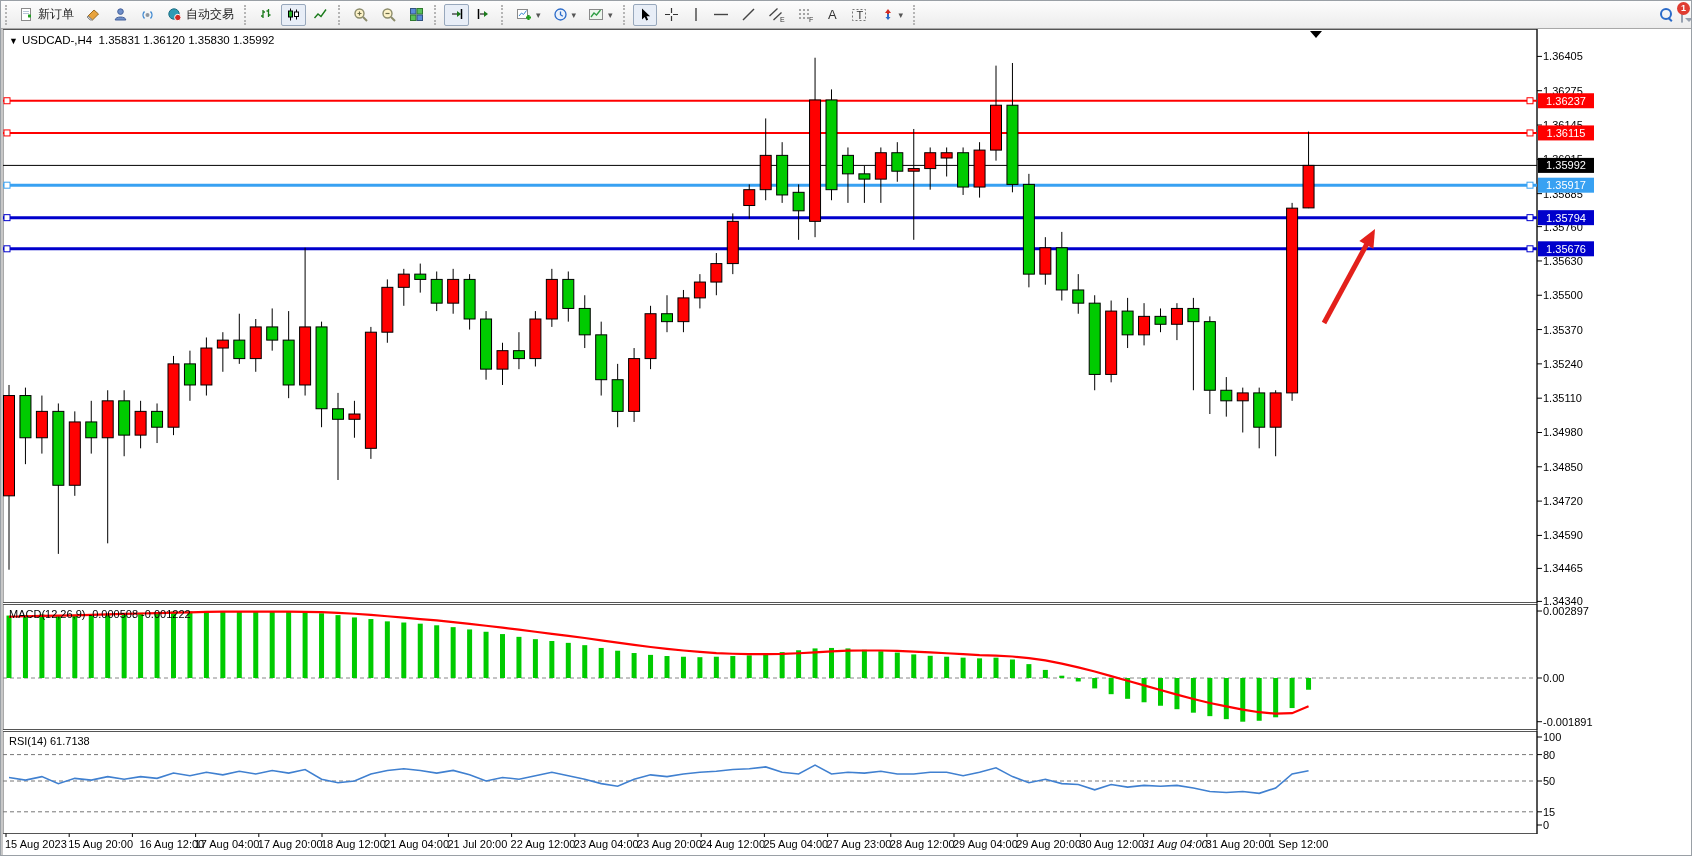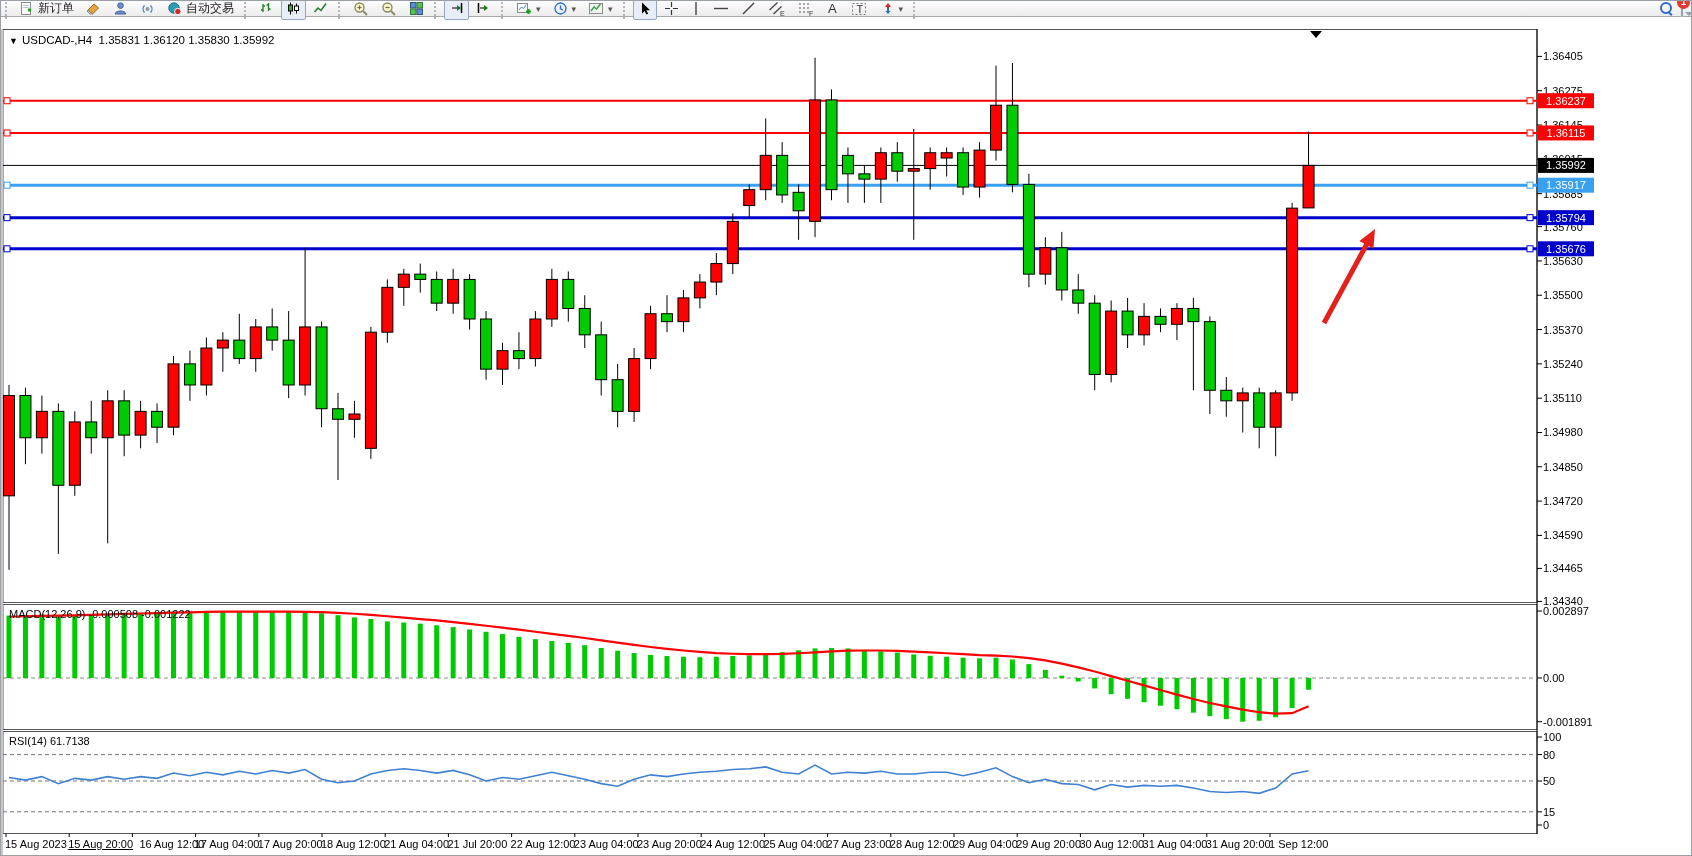--- a/index.html
+++ b/index.html
@@ -1,20 +1,20 @@
 <!DOCTYPE html>
 <html><head>
 <meta charset="utf-8">
 <style>
   html,body{margin:0;padding:0;background:#fff;}
   *{box-sizing:border-box;}
   #app{position:relative;width:1692px;height:856px;background:#fff;overflow:hidden;
        font-family:"Liberation Sans",sans-serif;border:1px solid #9aa0a6;}
   
-  #toolbar{position:absolute;left:0;top:0;width:1692px;height:16px;
+  #toolbar{position:absolute;left:0;top:0;width:1692px;height:28px;
     background:linear-gradient(#fdfdfd,#ececec);border-bottom:1px solid #a8a8a8;
     display:flex;align-items:center;font-size:12px;color:#222;}
   .grip{width:5px;height:20px;margin:0 4px;border-left:2px dotted #b5b5b5;}
   .tbtn{display:flex;align-items:center;gap:3px;height:22px;padding:0 4px;margin:0 1px;
     border:1px solid transparent;border-radius:2px;cursor:default;white-space:nowrap;}
   .tbtn.active{background:#e8eef7;border:1px solid #98a8bc;}
   .tbtn svg{display:block;}
   .caret{font-size:9px;color:#555;margin-left:1px;}
   .tf{padding:0 6px;height:20px;display:flex;align-items:center;margin:0 1px;
     border:1px solid transparent;color:#333;font-size:12px;}
@@ -657,34 +657,34 @@
     <span class="tri">▼</span><span>USDCAD-,H4</span>&nbsp;&nbsp;<span>1.35831 1.36120 1.35830 1.35992</span>
   </div>
   <div class="ovl" id="macd-ovl">
     <span>MACD(12,26,9)</span>&nbsp;<span>-0.000508 -0.001222</span>
   </div>
   <div class="ovl" id="rsi-ovl">
     <span>RSI(14)</span>&nbsp;<span>61.7138</span>
   </div>
   <div id="time-axis">
       <span class="tlabel" style="left: 4px;">15 Aug 2023</span>
-      <span class="tlabel" style="left: 67.2px; text-decoration: underline;">15 Aug 20:00</span>
+      <span class="tlabel" style="left: 67.2px;">15 Aug 20:00</span>
       <span class="tlabel" style="left: 130.4px; margin-left: 8px;">16 Aug 12:00</span>
       <span class="tlabel" style="left: 193.6px;">17 Aug 04:00</span>
       <span class="tlabel" style="left: 256.8px;">17 Aug 20:00</span>
       <span class="tlabel" style="left: 320px;">18 Aug 12:00</span>
       <span class="tlabel" style="left: 383.2px;">21 Aug 04:00</span>
       <span class="tlabel" style="left: 446.4px;">21 Jul 20:00</span>
       <span class="tlabel" style="left: 509.6px;">22 Aug 12:00</span>
       <span class="tlabel" style="left: 572.8px;">23 Aug 04:00</span>
       <span class="tlabel" style="left: 636px;">23 Aug 20:00</span>
       <span class="tlabel" style="left: 699.2px;">24 Aug 12:00</span>
       <span class="tlabel" style="left: 762.4px;">25 Aug 04:00</span>
       <span class="tlabel" style="left: 825.6px;">27 Aug 23:00</span>
       <span class="tlabel" style="left: 888.8px;">28 Aug 12:00</span>
       <span class="tlabel" style="left: 952px;">29 Aug 04:00</span>
       <span class="tlabel" style="left: 1015.2px;">29 Aug 20:00</span>
       <span class="tlabel" style="left: 1078.4px;">30 Aug 12:00</span>
-      <span class="tlabel" style="left: 1141.6px;">31 Aug 04:00</span>
+      <span class="tlabel" style="left: 1141.6px; font-style: italic;">31 Aug 04:00</span>
       <span class="tlabel" style="left: 1204.8px;">31 Aug 20:00</span>
       <span class="tlabel" style="left: 1268px;">1 Sep 12:00</span>
     </div>
 </div>
 
 </body></html>

